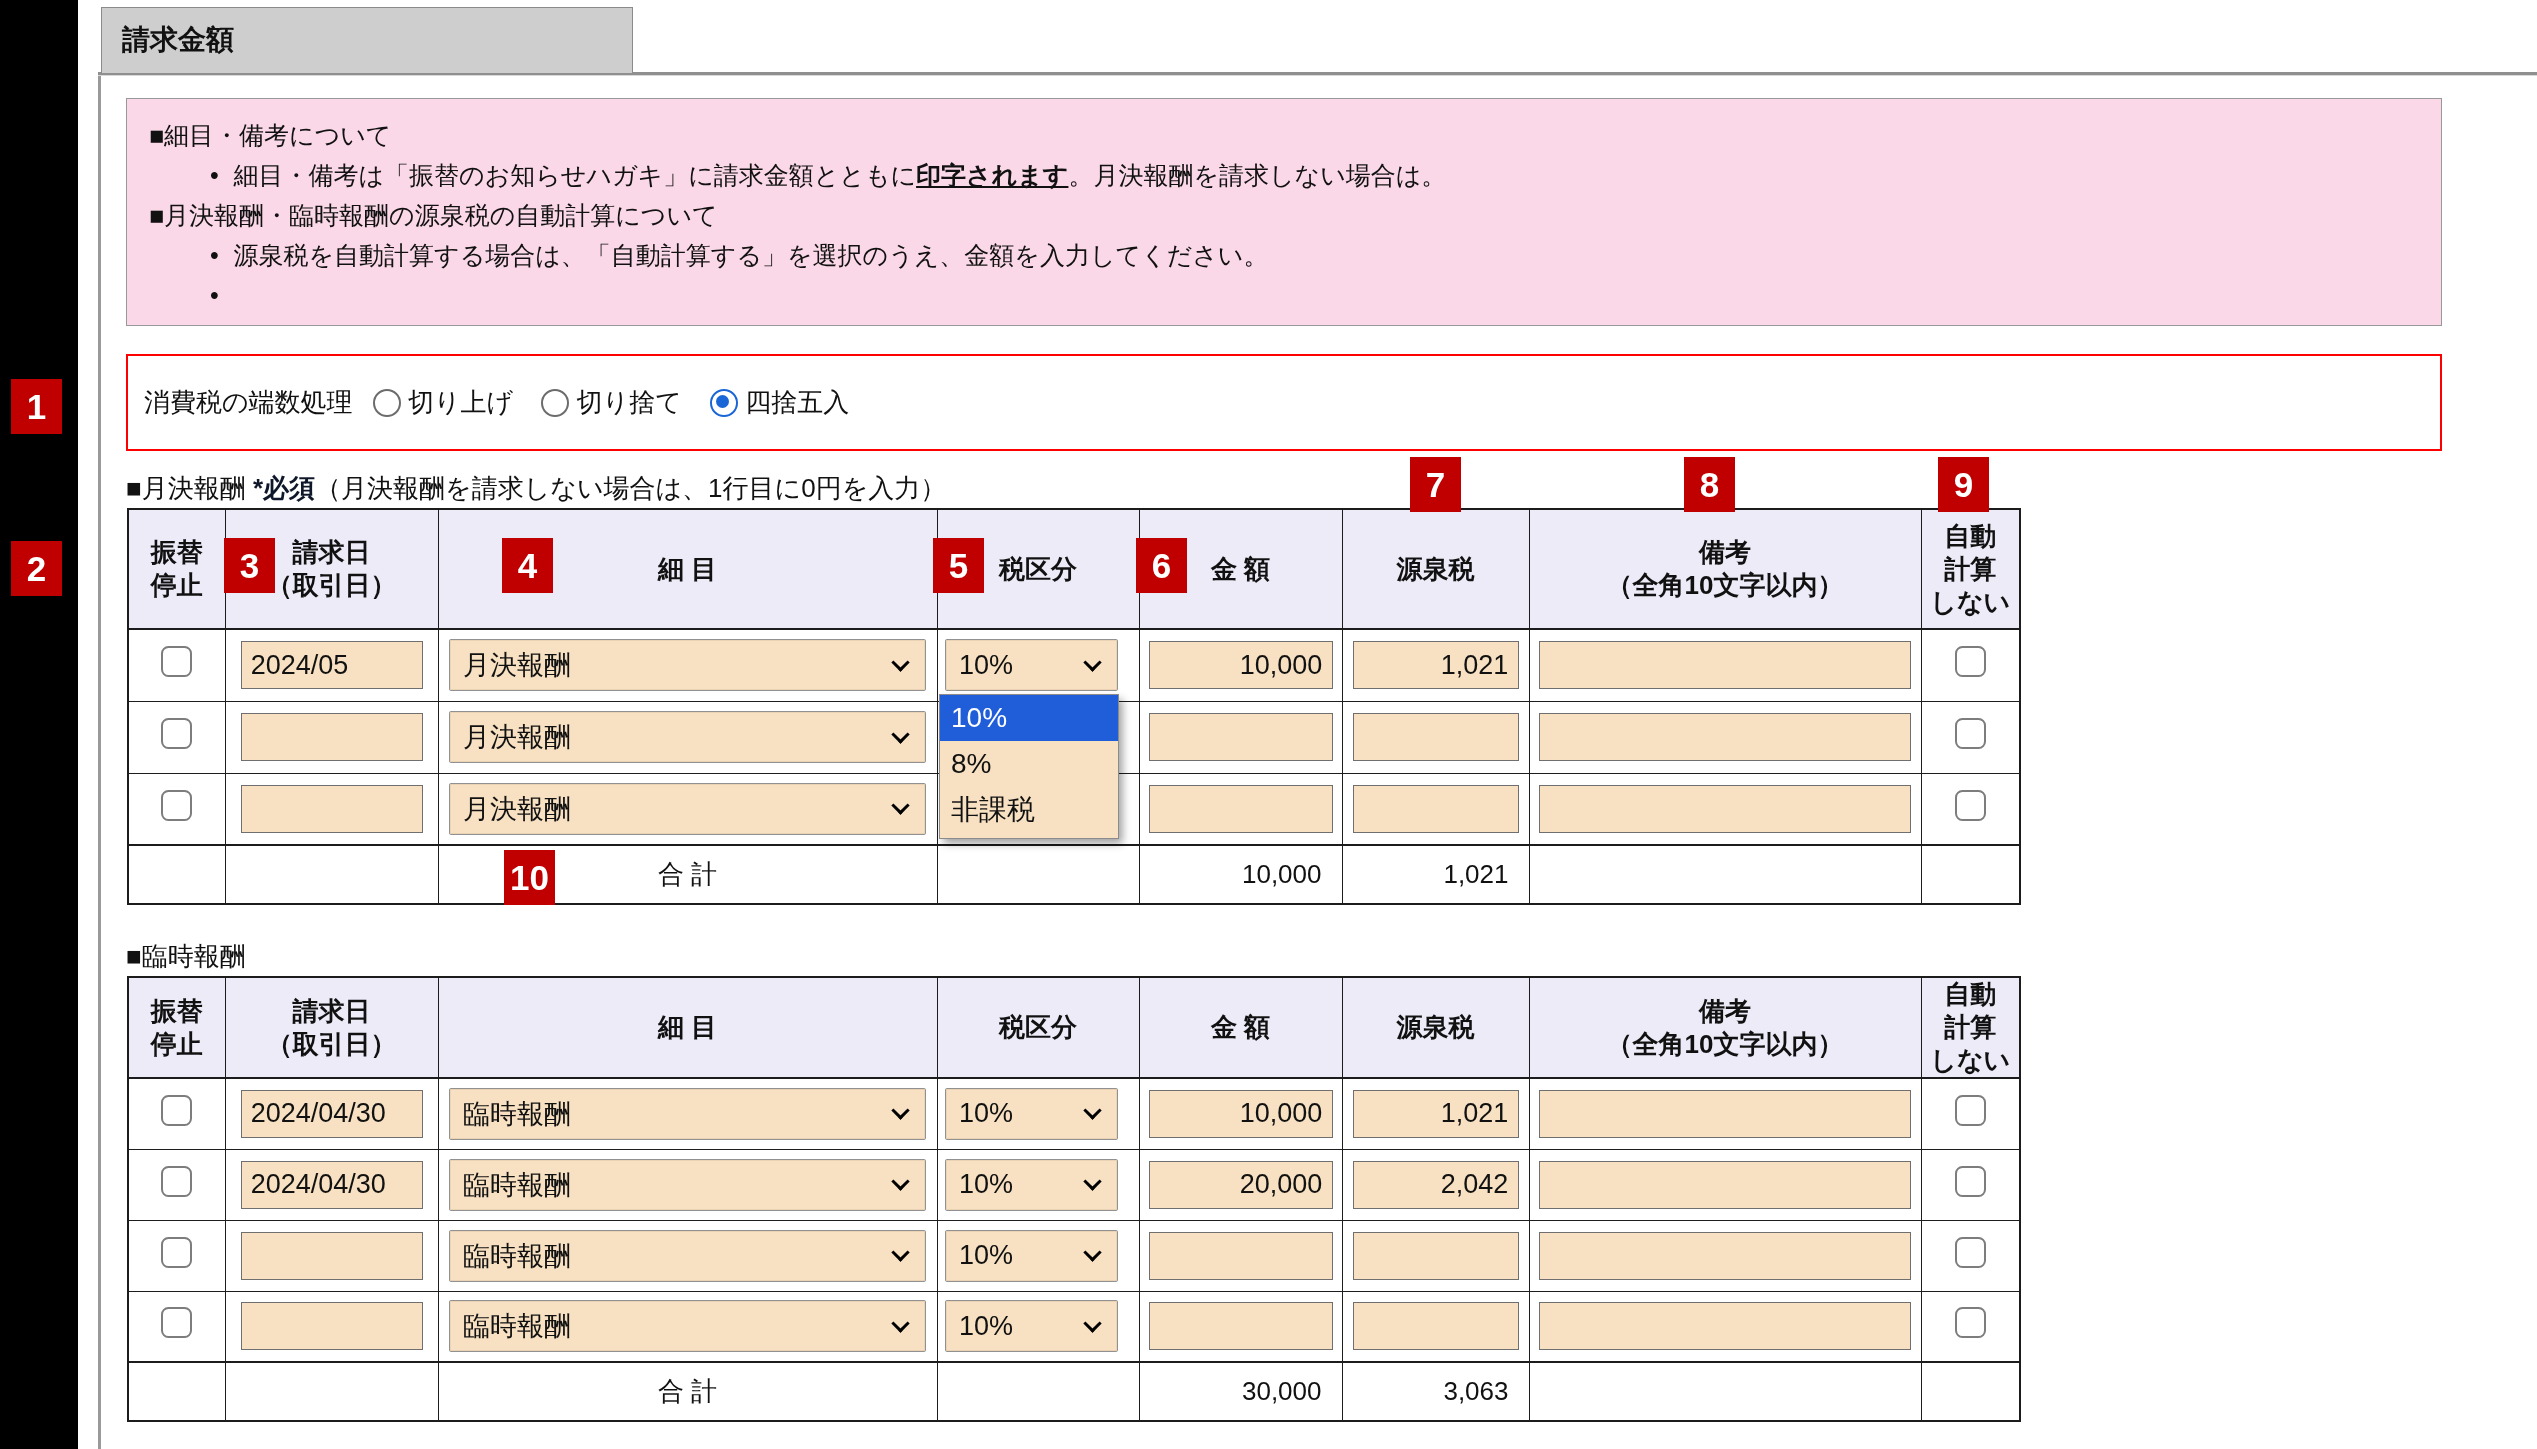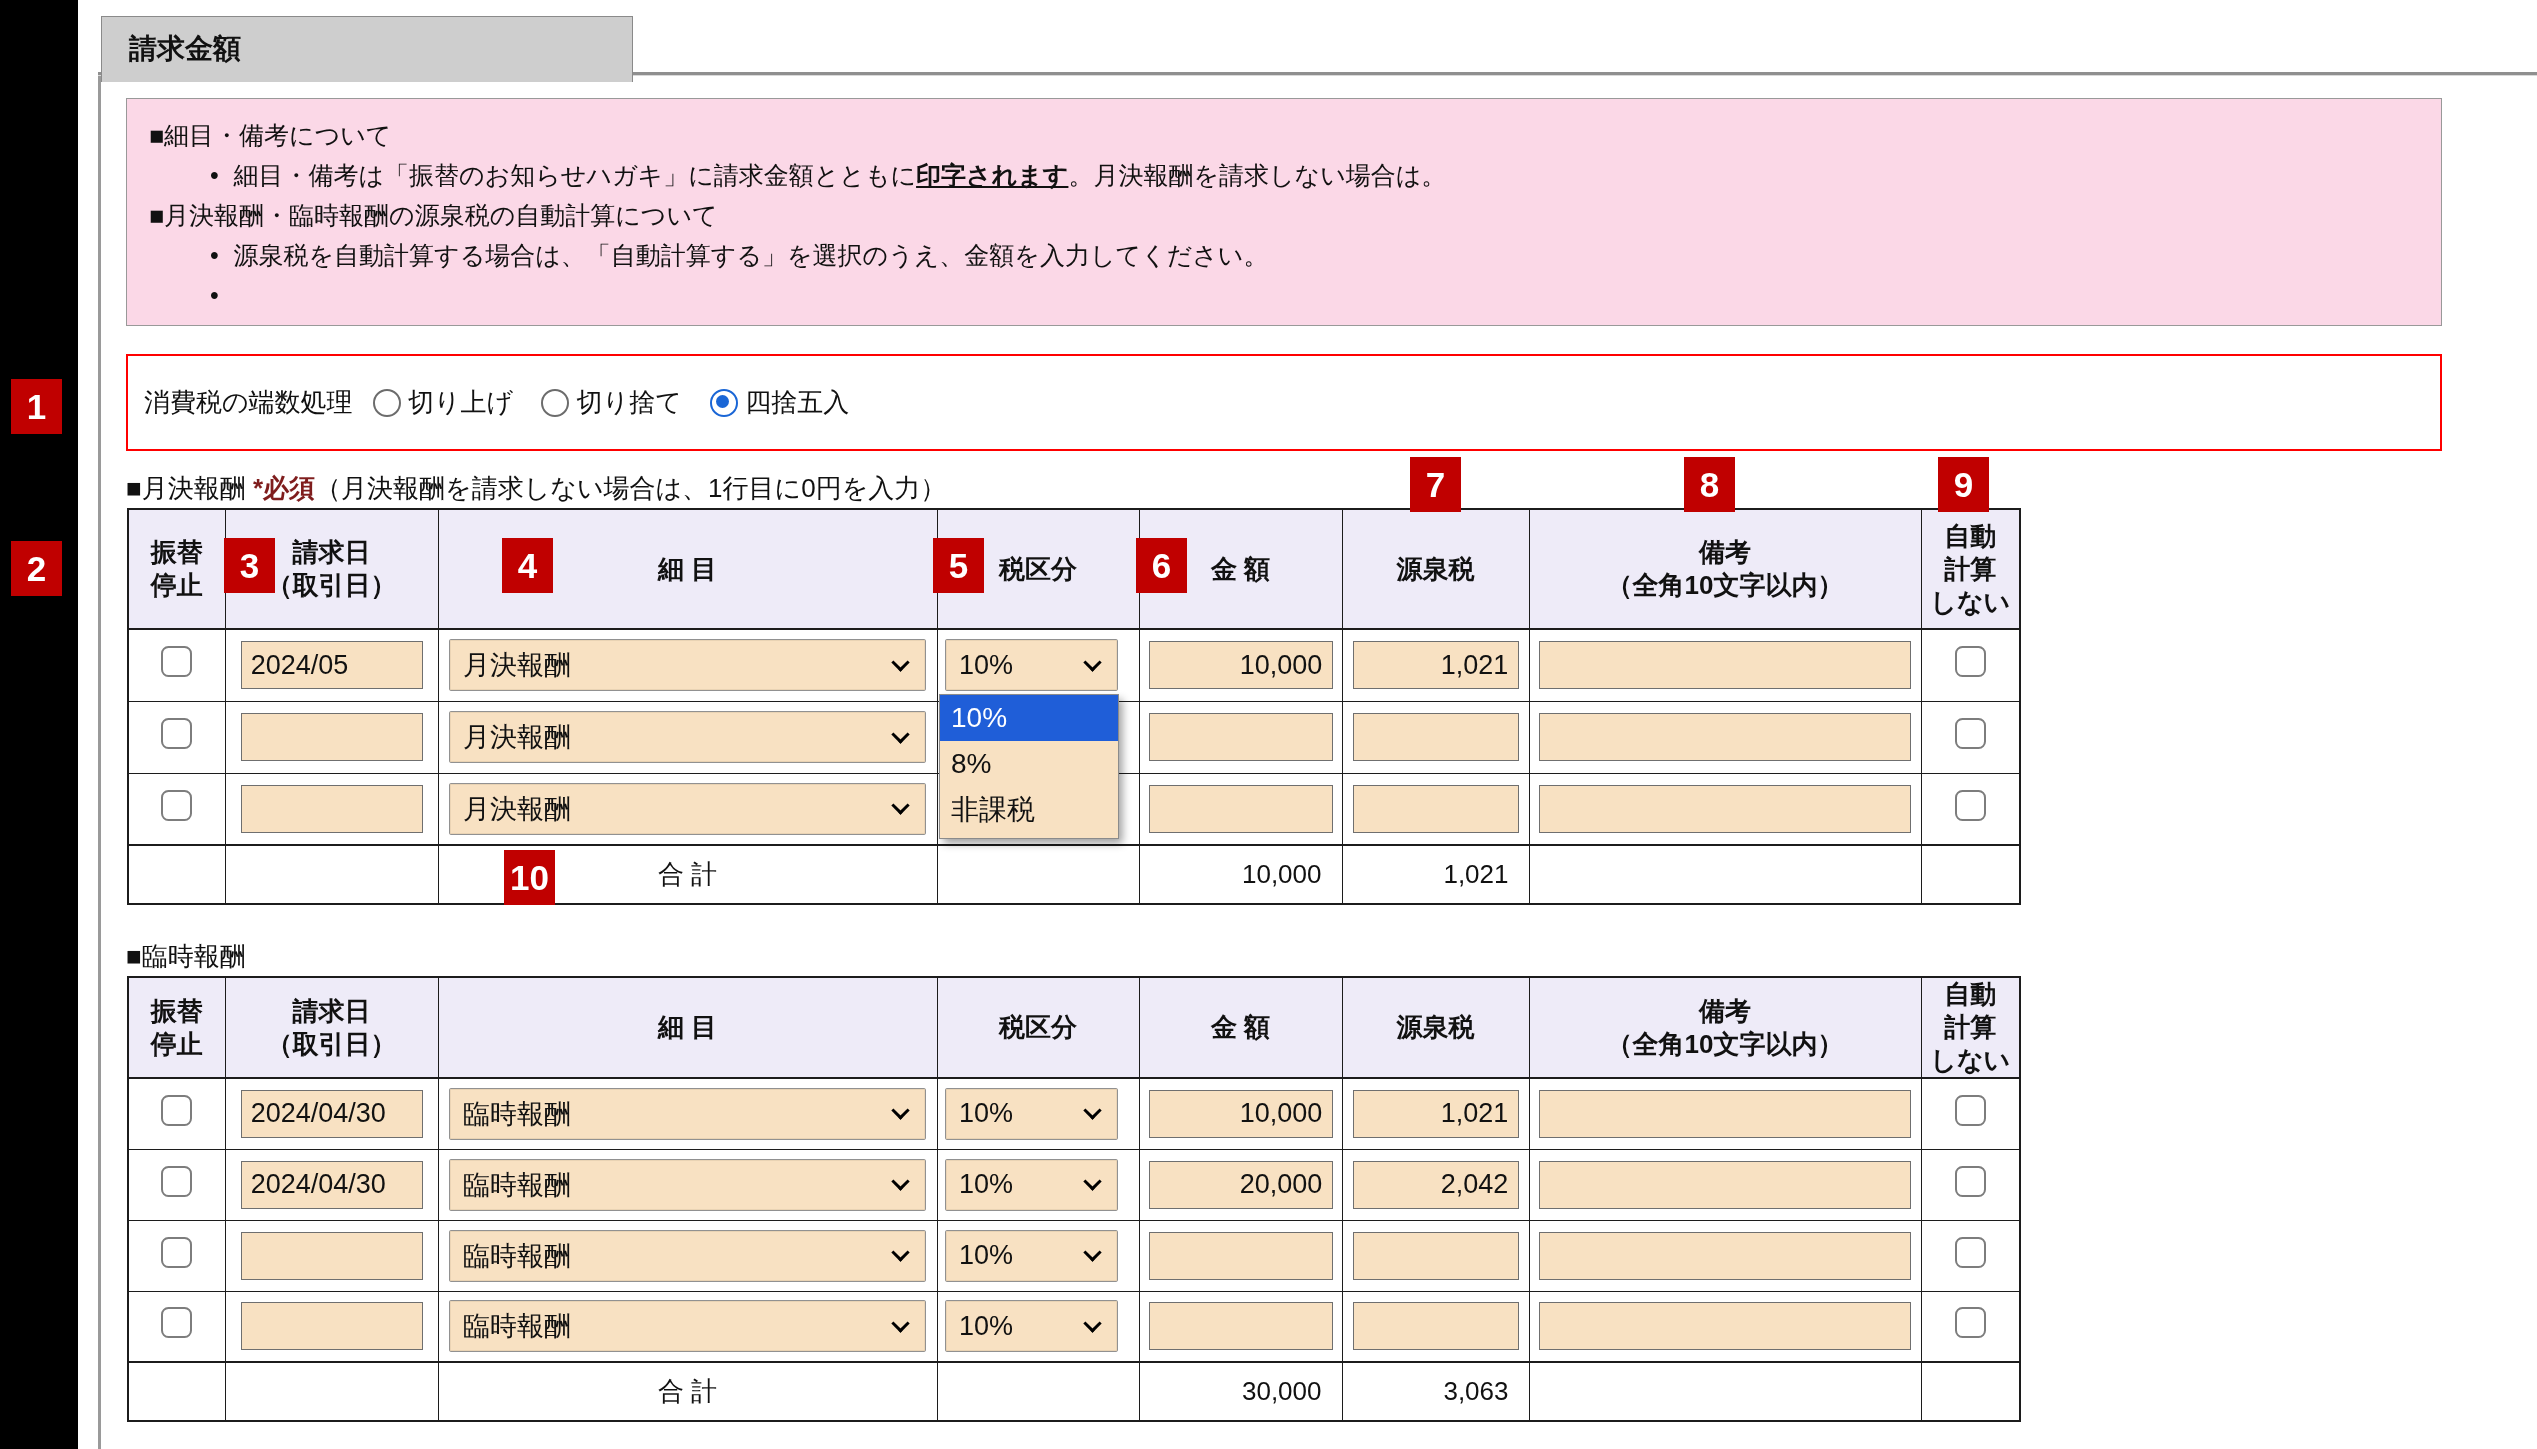--- a/index.html
+++ b/index.html
@@ -13,21 +13,21 @@
   }
   
   .side-rail { position:absolute; left:0; top:0; width:78px; height:1450px; background:#000; }
   
   .content-vline { position:absolute; left:98px; top:74px; width:2.8px; height:1376px; background:#9a9a9a; }
   .top-rule { position:absolute; left:98px; top:72px; width:2440px; height:3.7px; background:#8f8f8f; border-bottom:0.9px solid #d9d9d9; }
   
   .tab {
     position:absolute; left:101px; top:7.4px; width:532px; height:66px;
     background:#cecece; border:1.8px solid #8a8a8a; border-bottom:none;
-    font-size:28px; font-weight:bold; line-height:63px; padding-left:27px; z-index:5;margin-top:9px;
+    font-size:28px; font-weight:bold; line-height:63px; padding-left:20px; z-index:5;
   }
   
   .notice {
     position:absolute; left:126px; top:98px; width:2316px; height:228px;
     background:#fbd8e7; border:1.8px solid #999999; font-size:25px;
     padding:15.6px 26px 0 22px; line-height:40px;
   }
   .notice .bullet-line { padding-left:61px; display:flex; }
   .notice .bullet-dot { margin-right:14.7px; }
   .notice .em { font-weight:bold; text-decoration:underline; }
@@ -43,21 +43,21 @@
     width:28px; height:28px; border-radius:50%;
     border:2.8px solid #6c6c6c; background:#fff; position:relative; display:inline-block;
   }
   .radio.checked { border-color:#1a66d6; }
   .radio.checked::after {
     content:""; position:absolute; left:4.6px; top:4.6px; width:13px; height:13px;
     border-radius:50%; background:#1a66d6;
   }
   
   .section-label { position:absolute; font-size:26px; white-space:nowrap; }
-  .req { color:#7f1d1d; font-weight:bold; }
+  .req { color:#0f172a; font-weight:bold; }
   
   table.tbl {
     position:absolute; border-collapse:collapse; table-layout:fixed;
     border:2.8px solid #1c1c1c; background:#fff; font-size:26px;
   }
   .tbl th, .tbl td { border:1.8px solid #1c1c1c; padding:0; vertical-align:middle; }
   .tbl th {
     background:#eeebf8; font-weight:bold; text-align:center;
     white-space:pre-line; line-height:33px; border-bottom:2.8px solid #1c1c1c;
   }

